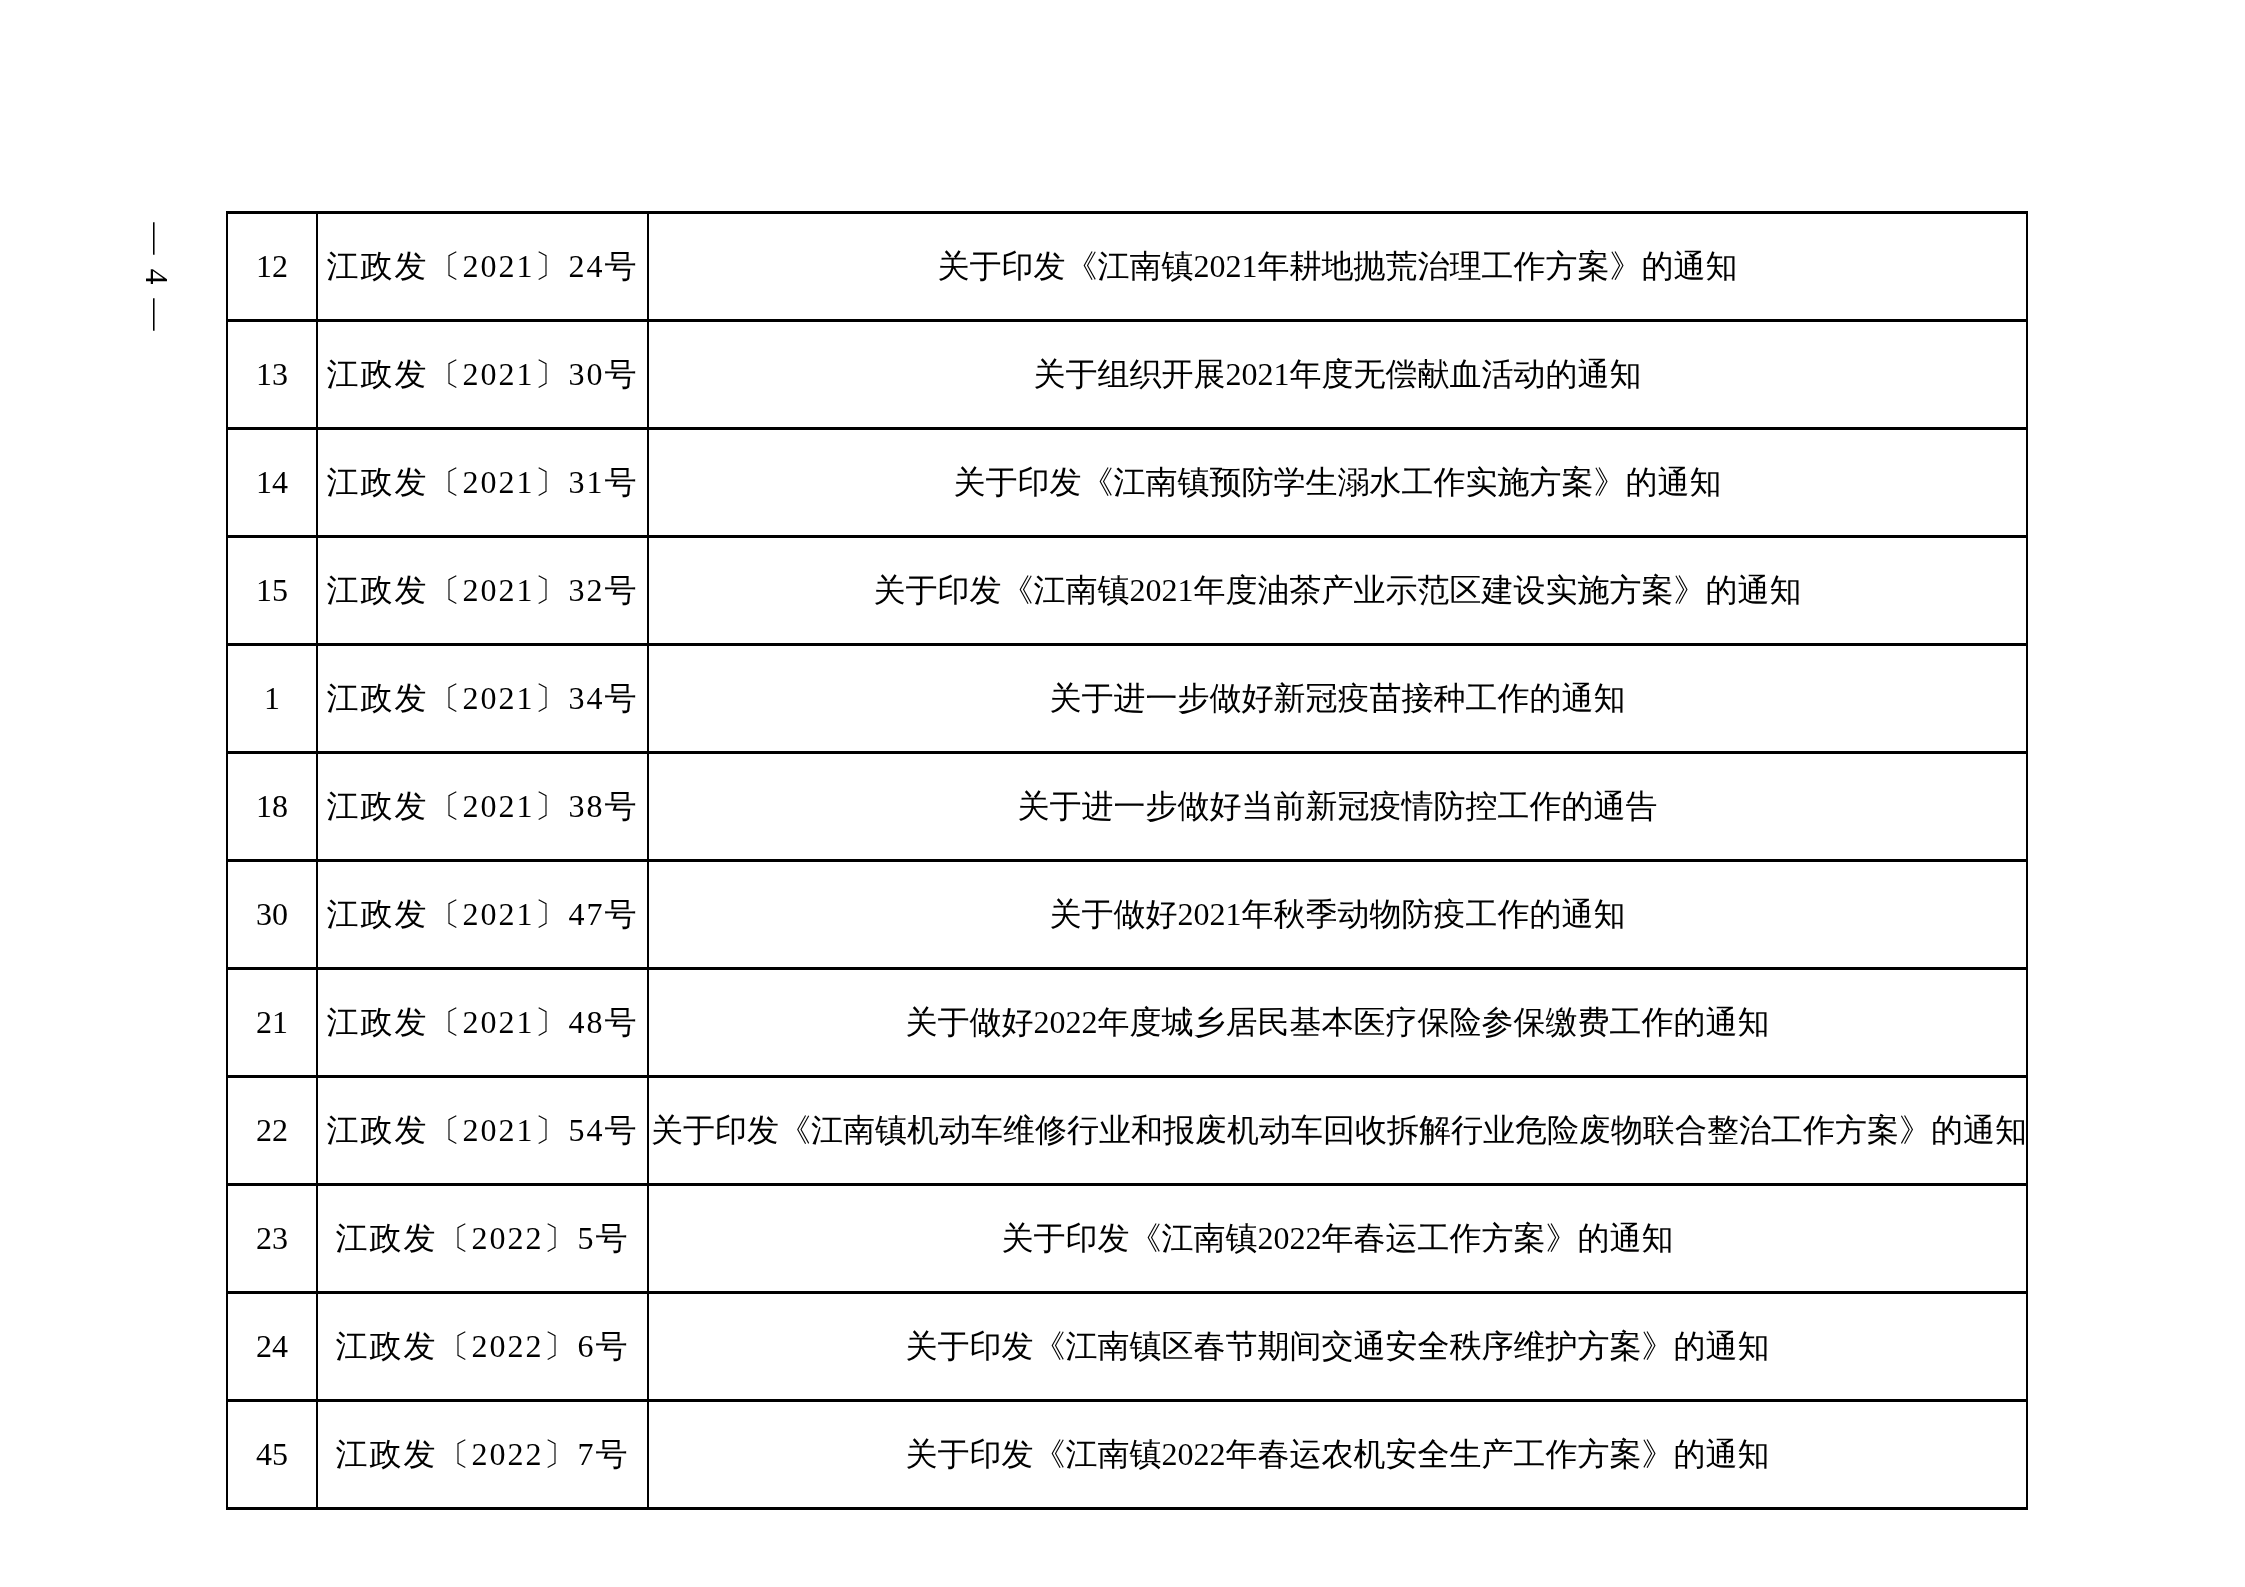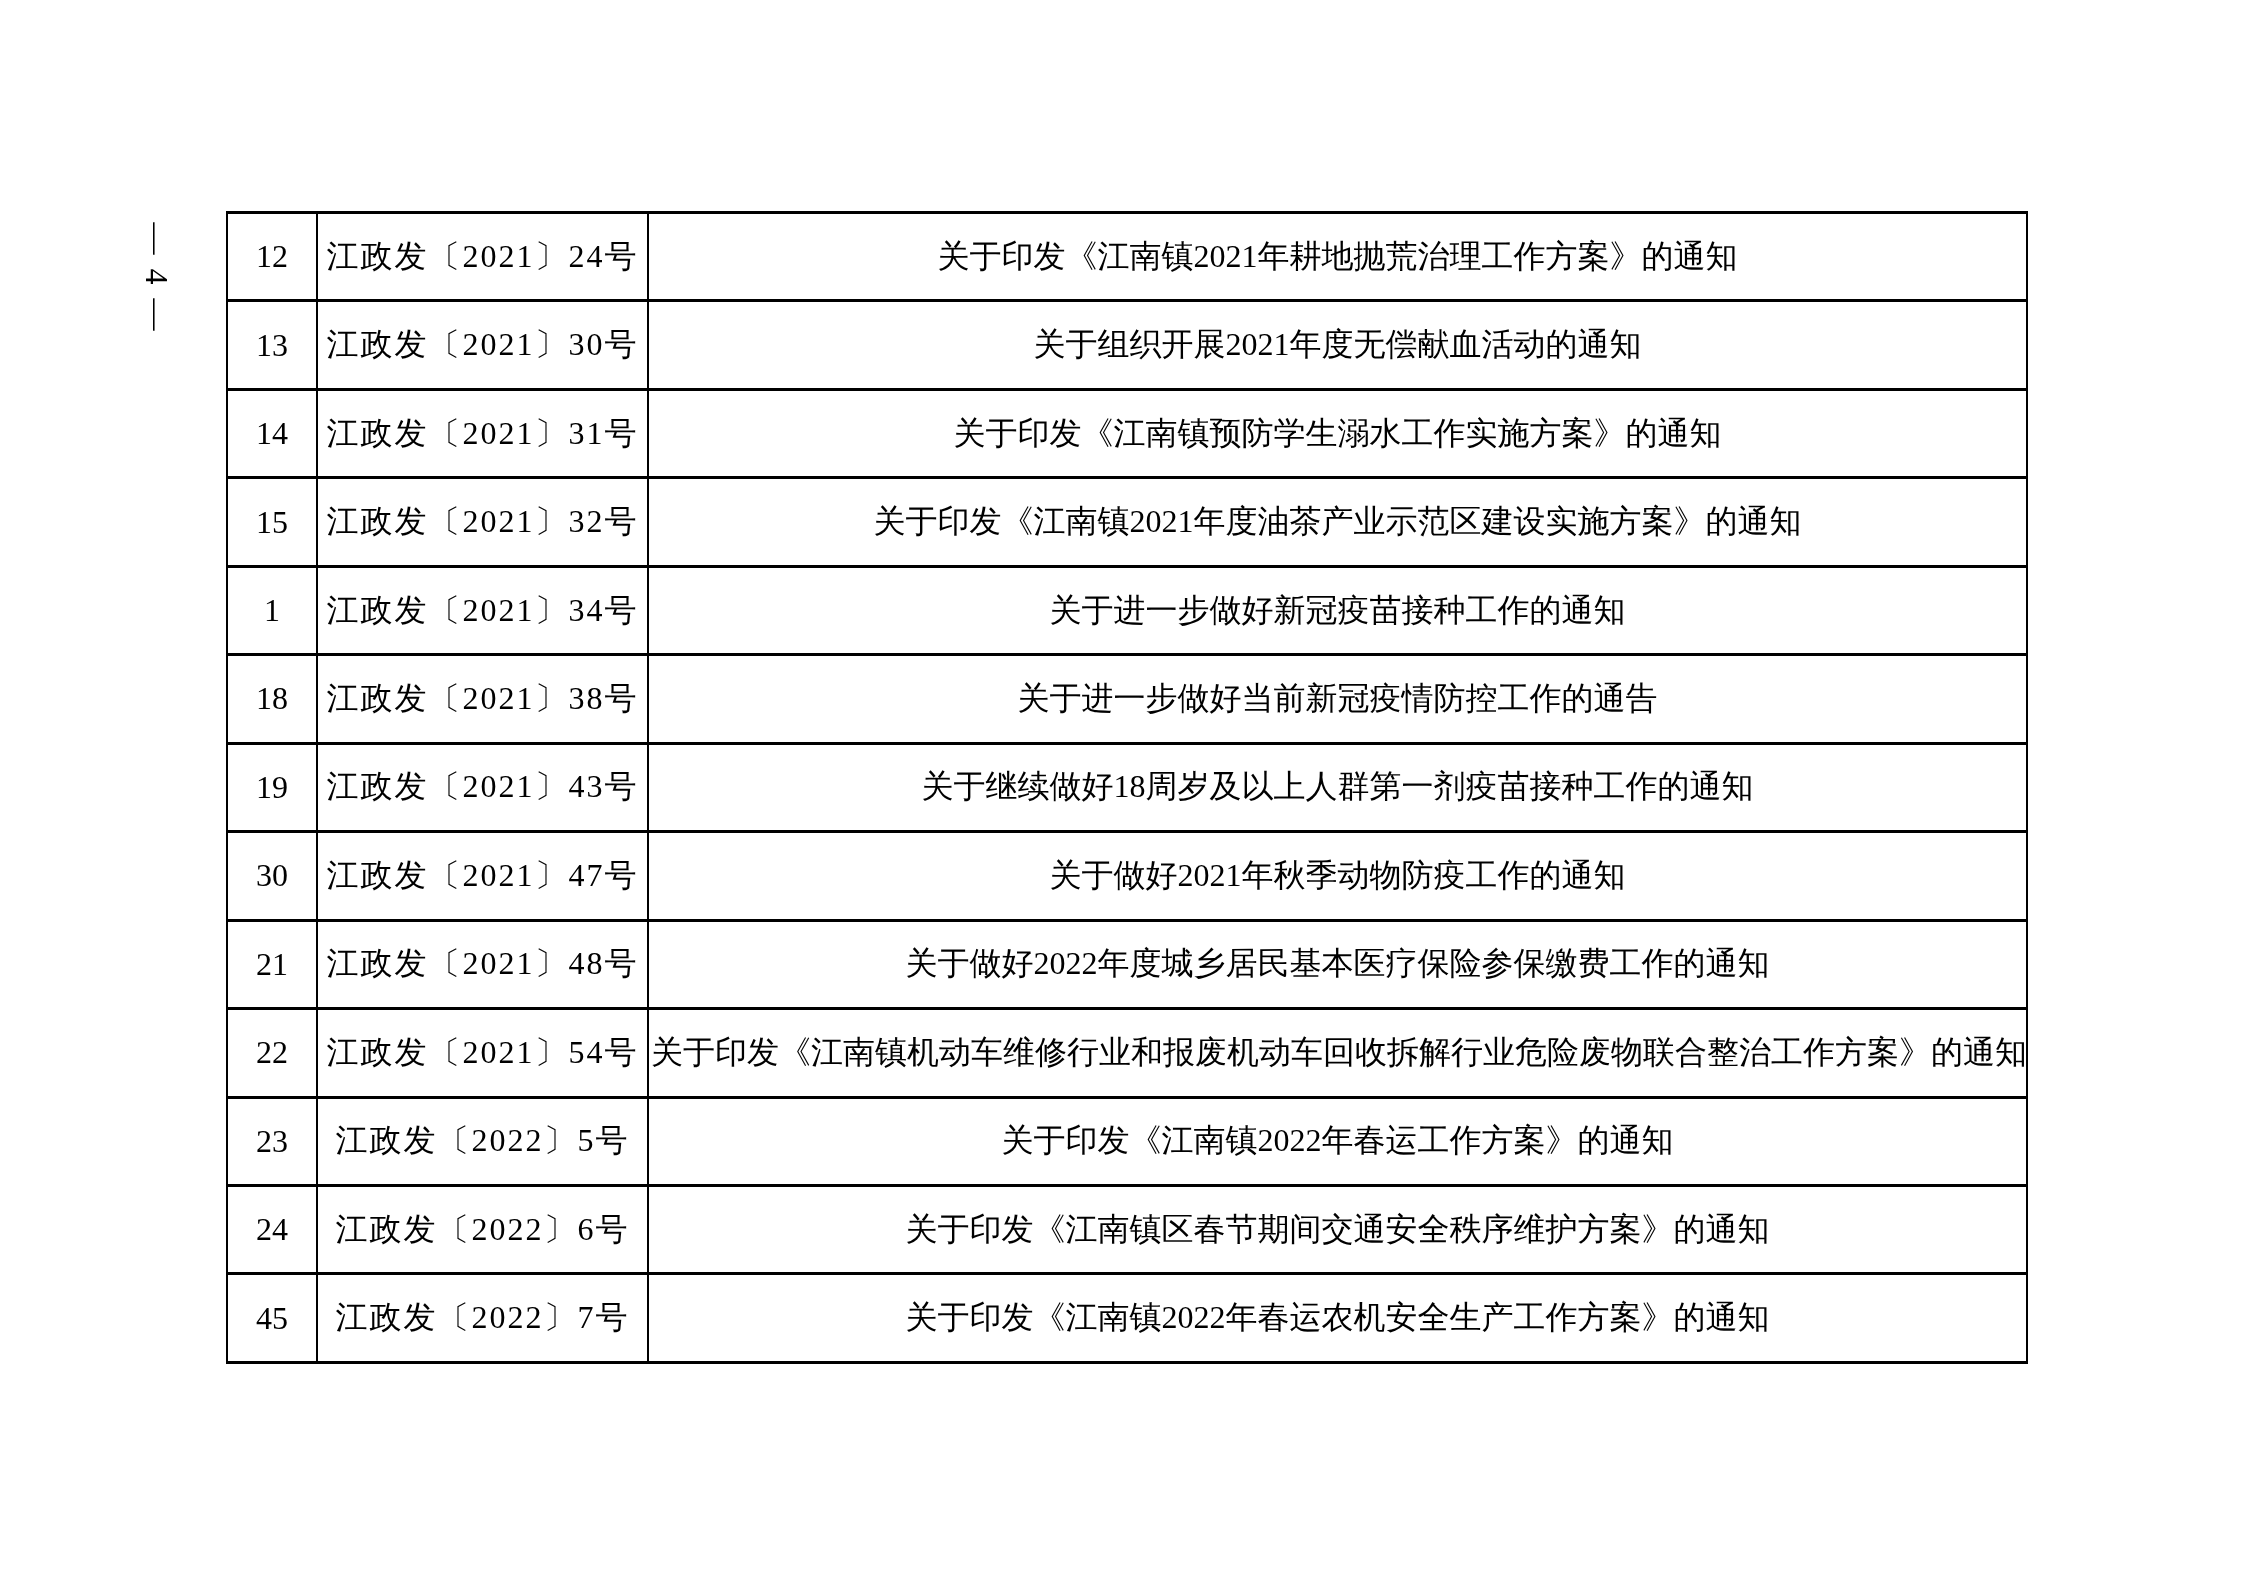--- a/index.html
+++ b/index.html
@@ -26,21 +26,21 @@
     font-size: 32px;
     letter-spacing: 3px;
     transform: rotate(90deg);
     white-space: nowrap;
   }
   table.doc-table {
     position: absolute;
     left: 226px;
     top: 211px;
     width: 1800px;
-    height: 1153px;
+    height: 1299px;
     border-collapse: collapse;
     table-layout: fixed;
   }
   .doc-table td {
     border-left: 2px solid #000;
     border-right: 2px solid #000;
     border-top: 3px solid #000;
     border-bottom: 3px solid #000;
     text-align: center;
     vertical-align: middle;
@@ -90,25 +90,20 @@
       <td class="c1">1</td>
       <td class="c2">江政发〔2021〕34号</td>
       <td class="c3">关于进一步做好新冠疫苗接种工作的通知</td>
     </tr>
     <tr>
       <td class="c1">18</td>
       <td class="c2">江政发〔2021〕38号</td>
       <td class="c3">关于进一步做好当前新冠疫情防控工作的通告</td>
     </tr>
     <tr>
-      <td class="c1">19</td>
-      <td class="c2">江政发〔2021〕43号</td>
-      <td class="c3">关于继续做好18周岁及以上人群第一剂疫苗接种工作的通知</td>
-    </tr>
-    <tr>
       <td class="c1">30</td>
       <td class="c2">江政发〔2021〕47号</td>
       <td class="c3">关于做好2021年秋季动物防疫工作的通知</td>
     </tr>
     <tr>
       <td class="c1">21</td>
       <td class="c2">江政发〔2021〕48号</td>
       <td class="c3">关于做好2022年度城乡居民基本医疗保险参保缴费工作的通知</td>
     </tr>
     <tr>

